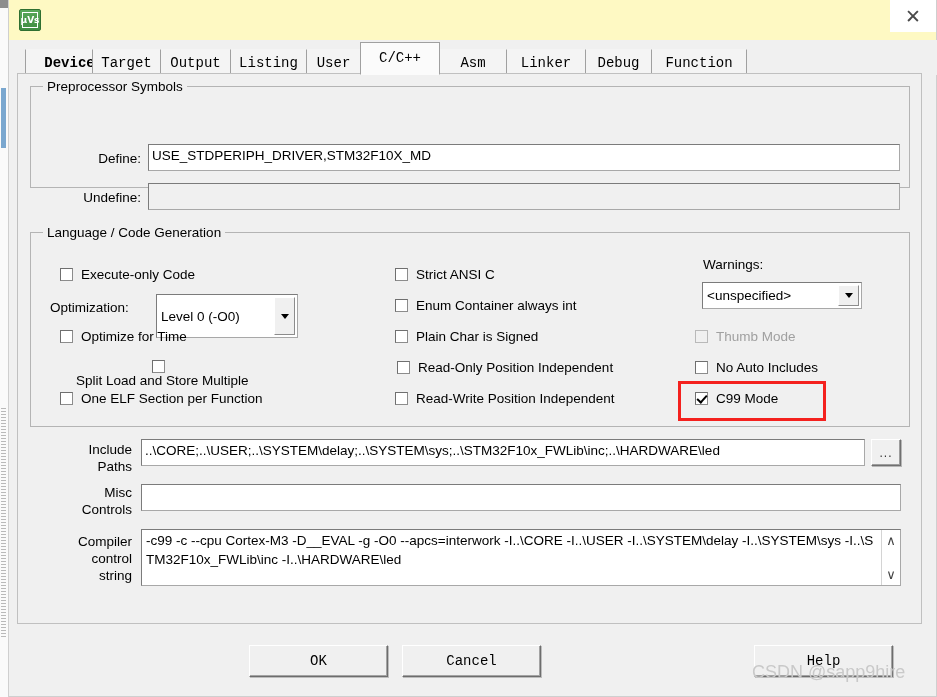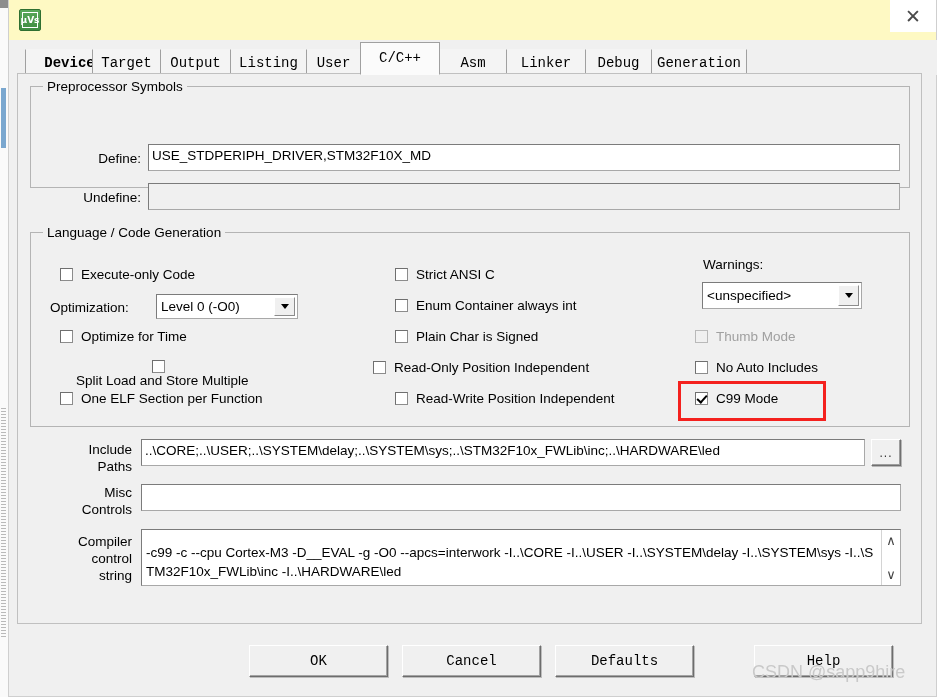--- a/index.html
+++ b/index.html
@@ -303,21 +303,21 @@
     background: #ffffff;
     border: 1px solid #a8a8a8;
     border-top-color: #7b7b7b;
     border-left-color: #7b7b7b;
     box-sizing: border-box;
     display: flex;
     overflow: hidden;
   }
   #compiler-text {
     flex: 1;
-    padding: 13px 4px;
+    padding: 1px 4px;
     font-size: 13.5px;
     line-height: 19px;
     white-space: pre-wrap;
     word-break: break-all;
     overflow: hidden;
     cursor: text;
   }
   #compiler-scroll {
     width: 19px;
     border-left: 1px solid #d4d4d4;
@@ -399,21 +399,21 @@
   <div id="tabstrip">
       <div class="tab" style="left: 16px; width: 89px; font-weight: bold;"><span>Device</span></div>
       <div class="tab" style="left: 83px; width: 69px; margin-top: 44px;"><span>Target</span></div>
       <div class="tab" style="left: 151px; width: 71px;"><span>Output</span></div>
       <div class="tab" style="left: 221px; width: 77px;"><span>Listing</span></div>
       <div class="tab" style="left: 297px; width: 55px;"><span>User</span></div>
       <div class="tab active" style="left: 351px; width: 80px;"><span>C/C++</span></div>
       <div class="tab" style="left: 430px; width: 68px;"><span>Asm</span></div>
       <div class="tab" style="left: 497px; width: 80px;"><span>Linker</span></div>
       <div class="tab" style="left: 576px; width: 67px;"><span>Debug</span></div>
-      <div class="tab" style="left: 642px; width: 96px;"><span>Generation</span></div>
+      <div class="tab" style="left: 642px; width: 96px;"><span>Function</span></div>
     </div>
 
   <div id="panel">
 
     <div class="groupbox" style="left:12px; top:12px; width:880px; height:102px;">
       <div class="legend">Preprocessor Symbols</div>
     </div>
     <div class="lbl right" style="left:20px; top:77px; width:103px;">Define:</div>
     <div class="textfield" style="left:130px; top:70px; width:752px; height:27px;">USE_STDPERIPH_DRIVER,STM32F10X_MD</div>
     <div class="lbl right" style="left:20px; top:116px; width:103px;">Undefine:</div>
@@ -421,21 +421,21 @@
 
     <div class="groupbox" style="left:12px; top:158px; width:880px; height:195px;">
       <div class="legend">Language / Code Generation</div>
     </div>
 
     <div class="checkrow" style="left:42px; top:193px;">
       <span class="checkbox"></span>
       <span class="ck-label">Execute-only Code</span>
     </div>
     <div class="lbl" style="left:32px; top:226px;">Optimization:</div>
-    <div class="combo" style="left:138px; top:220px; width:142px; height:25px;">
+    <div class="combo" style="left:138px; top:220px; width:142px; height:44px;">
       <span class="combo-text">Level 0 (-O0)</span>
       <span class="combo-arrow"></span>
     </div>
     <div class="checkrow" style="left:42px; top:255px;">
       <span class="checkbox"></span>
       <span class="ck-label">Optimize for Time</span>
     </div>
     <div class="checkrow" style="left:58px; top:286px;flex-direction:column;">
       <span class="checkbox"></span>
       <span class="ck-label">Split Load and Store Multiple</span>
@@ -450,21 +450,21 @@
       <span class="ck-label">Strict ANSI C</span>
     </div>
     <div class="checkrow" style="left:377px; top:224px;">
       <span class="checkbox"></span>
       <span class="ck-label">Enum Container always int</span>
     </div>
     <div class="checkrow" style="left:377px; top:255px;">
       <span class="checkbox"></span>
       <span class="ck-label">Plain Char is Signed</span>
     </div>
-    <div class="checkrow" style="left:355px; top:286px;text-align:right;">
+    <div class="checkrow" style="left:379px; top:286px;text-align:right;">
       <span class="checkbox"></span>
       <span class="ck-label">Read-Only Position Independent</span>
     </div>
     <div class="checkrow" style="left:377px; top:317px;">
       <span class="checkbox"></span>
       <span class="ck-label">Read-Write Position Independent</span>
     </div>
 
     <div class="lbl" style="left:685px; top:183px;">Warnings:</div>
     <div class="combo" style="left:684px; top:208px; width:160px; height:27px;">
@@ -509,18 +509,17 @@
       <div id="compiler-scroll">
         <span class="arrow">∧</span>
         <span class="arrow">∨</span>
       </div>
     </div>
 
   </div>
 
   <div class="dlg-button" style="left:240px; top:645px; width:139px;">OK</div>
   <div class="dlg-button" style="left:393px; top:645px; width:139px;">Cancel</div>
-  <div class="dlg-button" style="left:546px; top:645px; width:139px;">Defaults</div>
   <div class="dlg-button" style="left:745px; top:645px; width:139px;">Help</div>
 
 </div>
 
 <div id="watermark">CSDN @sapp9hire</div>
 
 </body></html>

